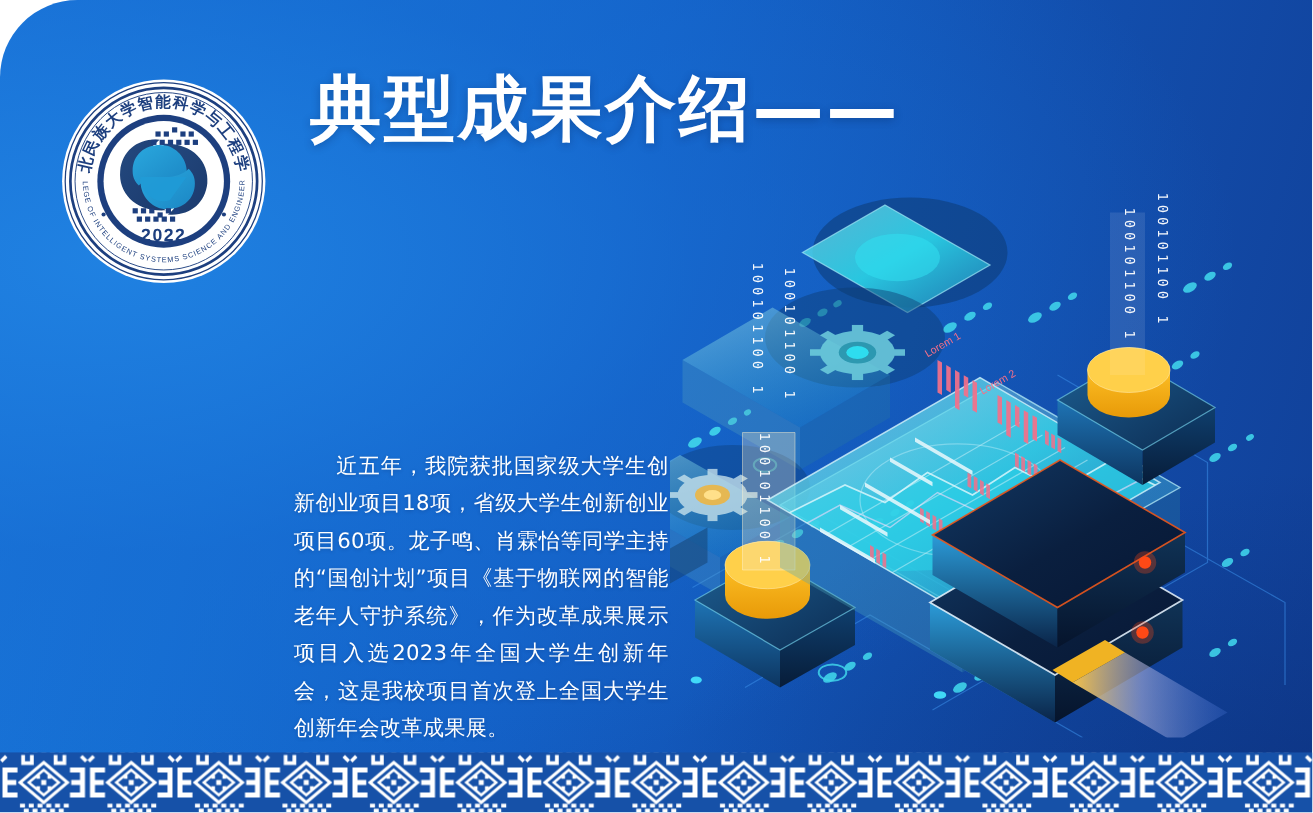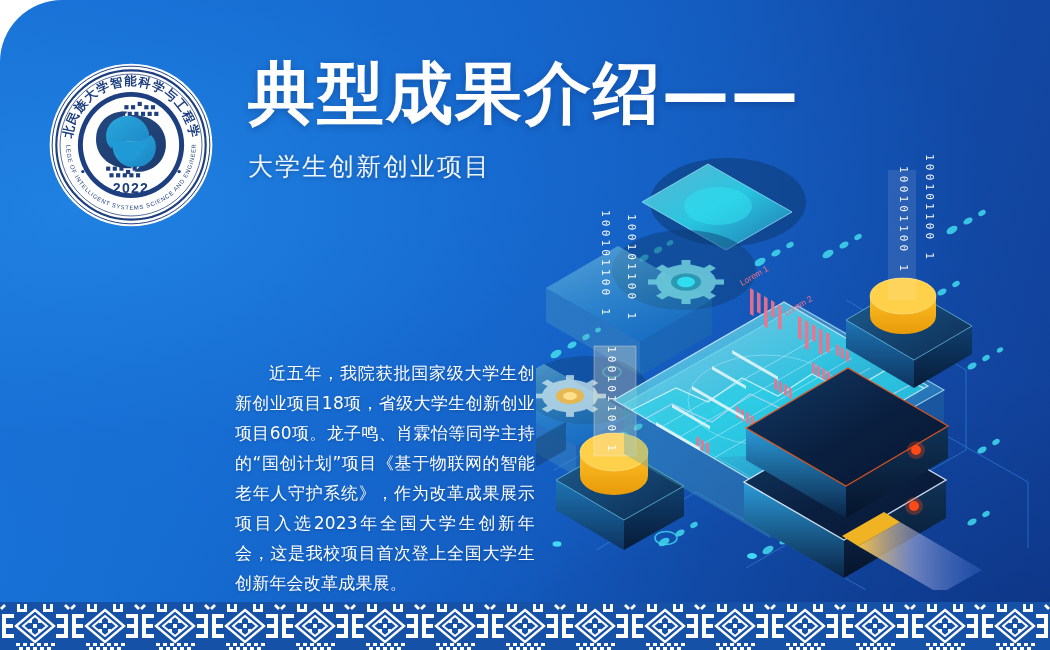--- a/index.html
+++ b/index.html
@@ -39,21 +39,21 @@
     z-index:6;
   }
 
   
   .header{
     position:absolute; left:248px; top:58px;
     z-index:6;
   }
   .title{
     font-family:"DejaVu Sans","Liberation Sans",sans-serif;
-    font-size:67px;
+    font-size:57px;
     font-weight:700;
     color:#ffffff;
     letter-spacing:2px;
     line-height:1.05;
     white-space:nowrap;
     text-shadow:0 2px 7px rgba(4,30,80,.30);
     text-align:center;
   }
   .subtitle{
     margin-top:22px;
@@ -179,21 +179,20 @@
 
       <g fill="#1d3f7f">
         <circle cx="42" cy="132" r="2"></circle>
           <circle cx="158" cy="132" r="2"></circle>
       </g>
     </svg>
   </div>
 
   <div class="header">
     <div class="title">典型成果介绍——</div>
-    <div class="subtitle">大学生创新创业项目</div>
   </div>
 
   <div class="body-text">近五年，我院获批国家级大学生创新创业项目18项，省级大学生创新创业项目60项。龙子鸣、肖霖怡等同学主持的“国创计划”项目《基于物联网的智能老年人守护系统》，作为改革成果展示项目入选2023年全国大学生创新年会，这是我校项目首次登上全国大学生创新年会改革成果展。</div>
 
   <div class="illus">
     <svg viewBox="0 0 520 440" width="520" height="440">
       <defs>
         <linearGradient id="glassA" x1="0" y1="0" x2="1" y2="1">
           <stop offset="0" stop-color="#9fd9e8" stop-opacity=".52"></stop>
           <stop offset="1" stop-color="#2ec6dd" stop-opacity=".30"></stop>

